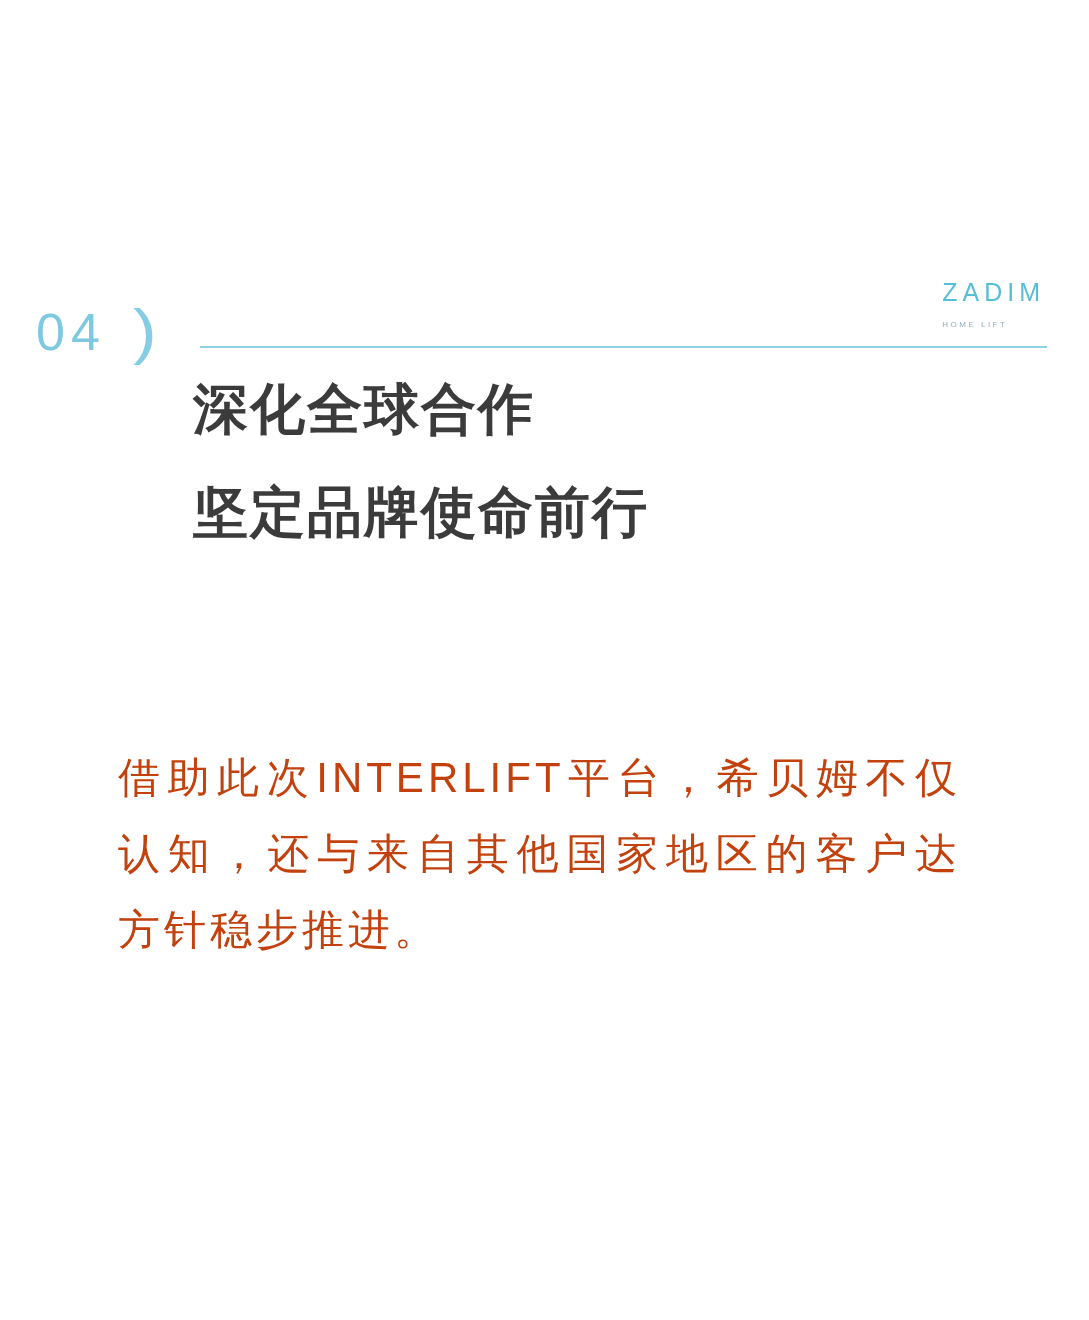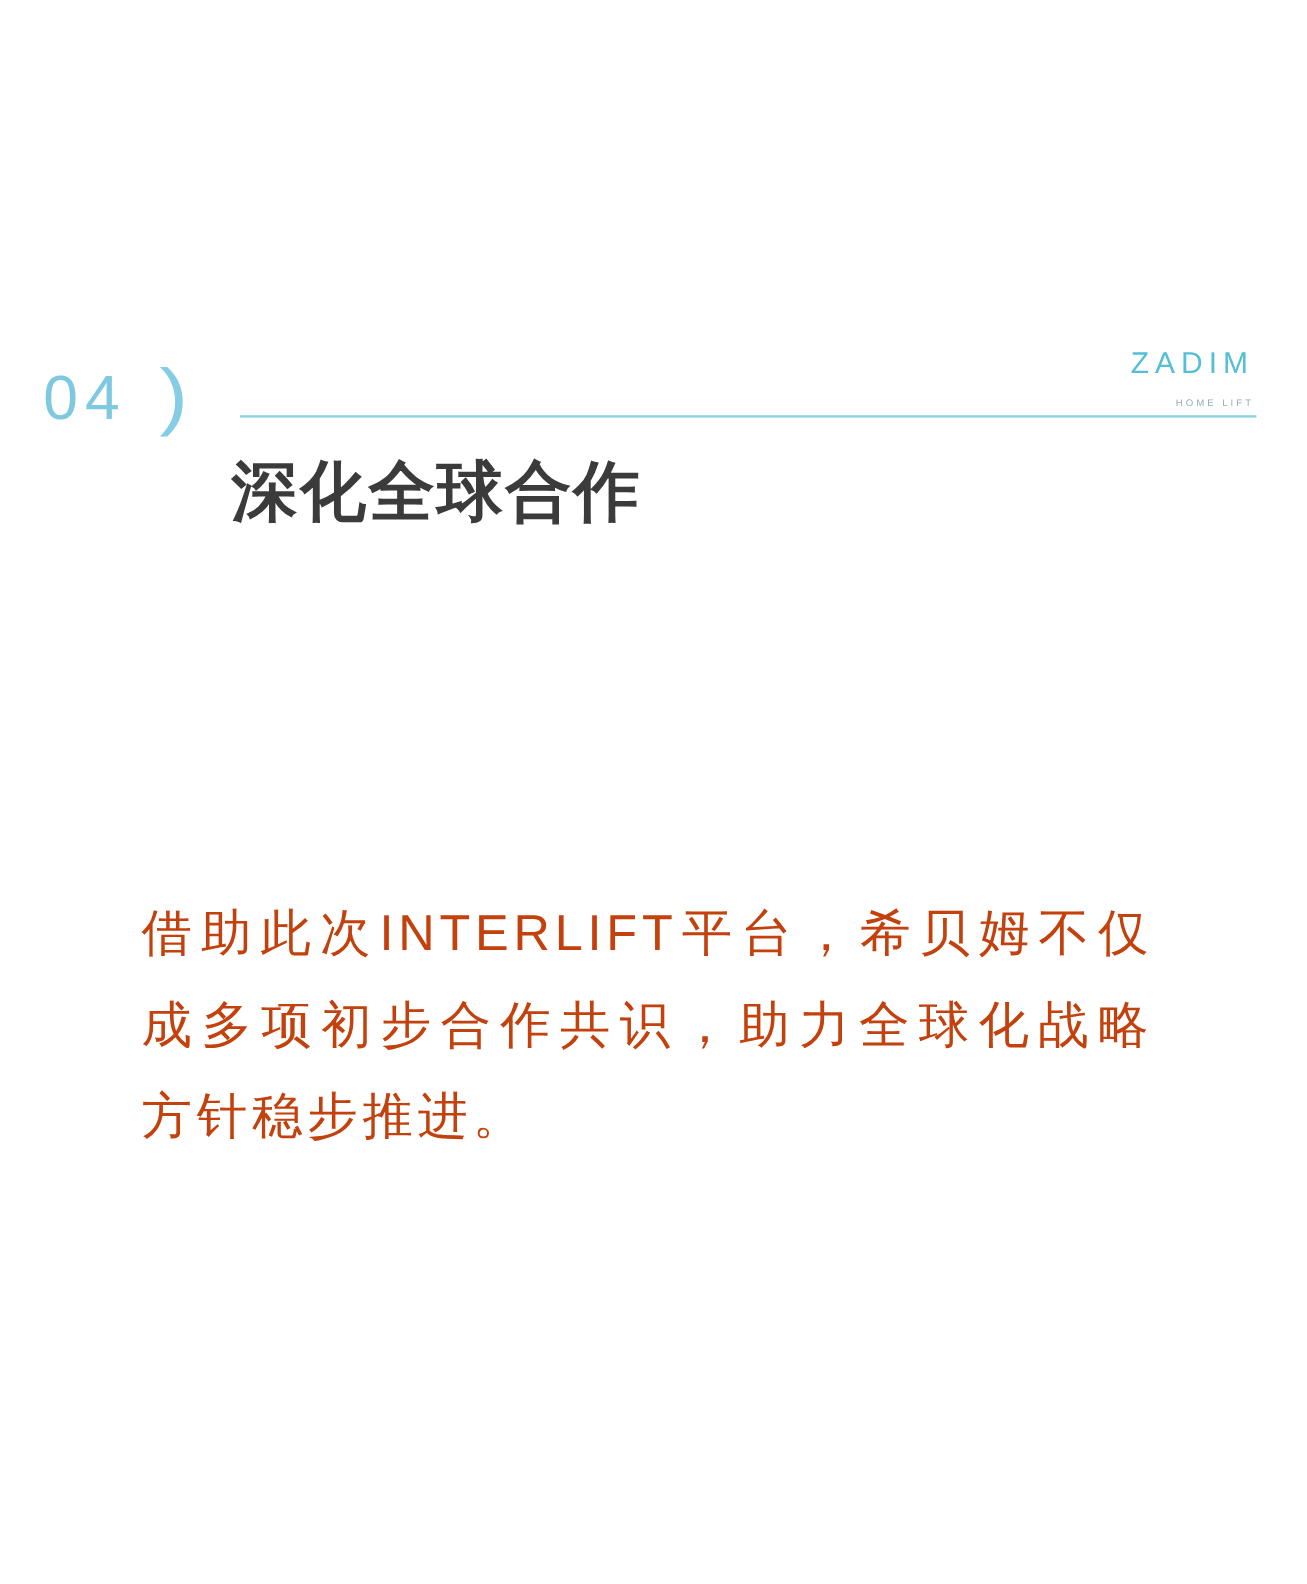--- a/index.html
+++ b/index.html
@@ -45,22 +45,22 @@
     top: 346px;
     width: 847px;
     height: 2px;
     background: #8ed1e2;
   }
 
   
   .logo {
     position: absolute;
     right: 44px;
-    top: 291px;
-    text-align: right;
+    top: 280px;
+    text-align: left;
   }
   .logo-word {
     font-size: 25px;
     font-weight: 400;
     letter-spacing: 5px;
     color: #56bed6;
     line-height: 1;
   }
   .logo-tagline {
     margin-top: 16px;
@@ -119,21 +119,22 @@
 
   <div class="divider-line"></div>
 
   <div class="logo">
     <div class="logo-word">ZADIM</div>
     <div class="logo-tagline">HOME LIFT</div>
   </div>
 
   <div class="title-block">
     <div class="title-line">深化全球合作</div>
+    <div class="title-line">坚定品牌使命前行</div>
   </div>
 
   <div class="body-block">
     <div class="body-line just">借助此次INTERLIFT平台，希贝姆不仅</div>
-    <div class="body-line just">成多项初步合作共识，助力全球化战略</div>
+    <div class="body-line just">认知，还与来自其他国家地区的客户达</div>
     <div class="body-line">方针稳步推进。</div>
   </div>
 
 </div>
 
 </body></html>

